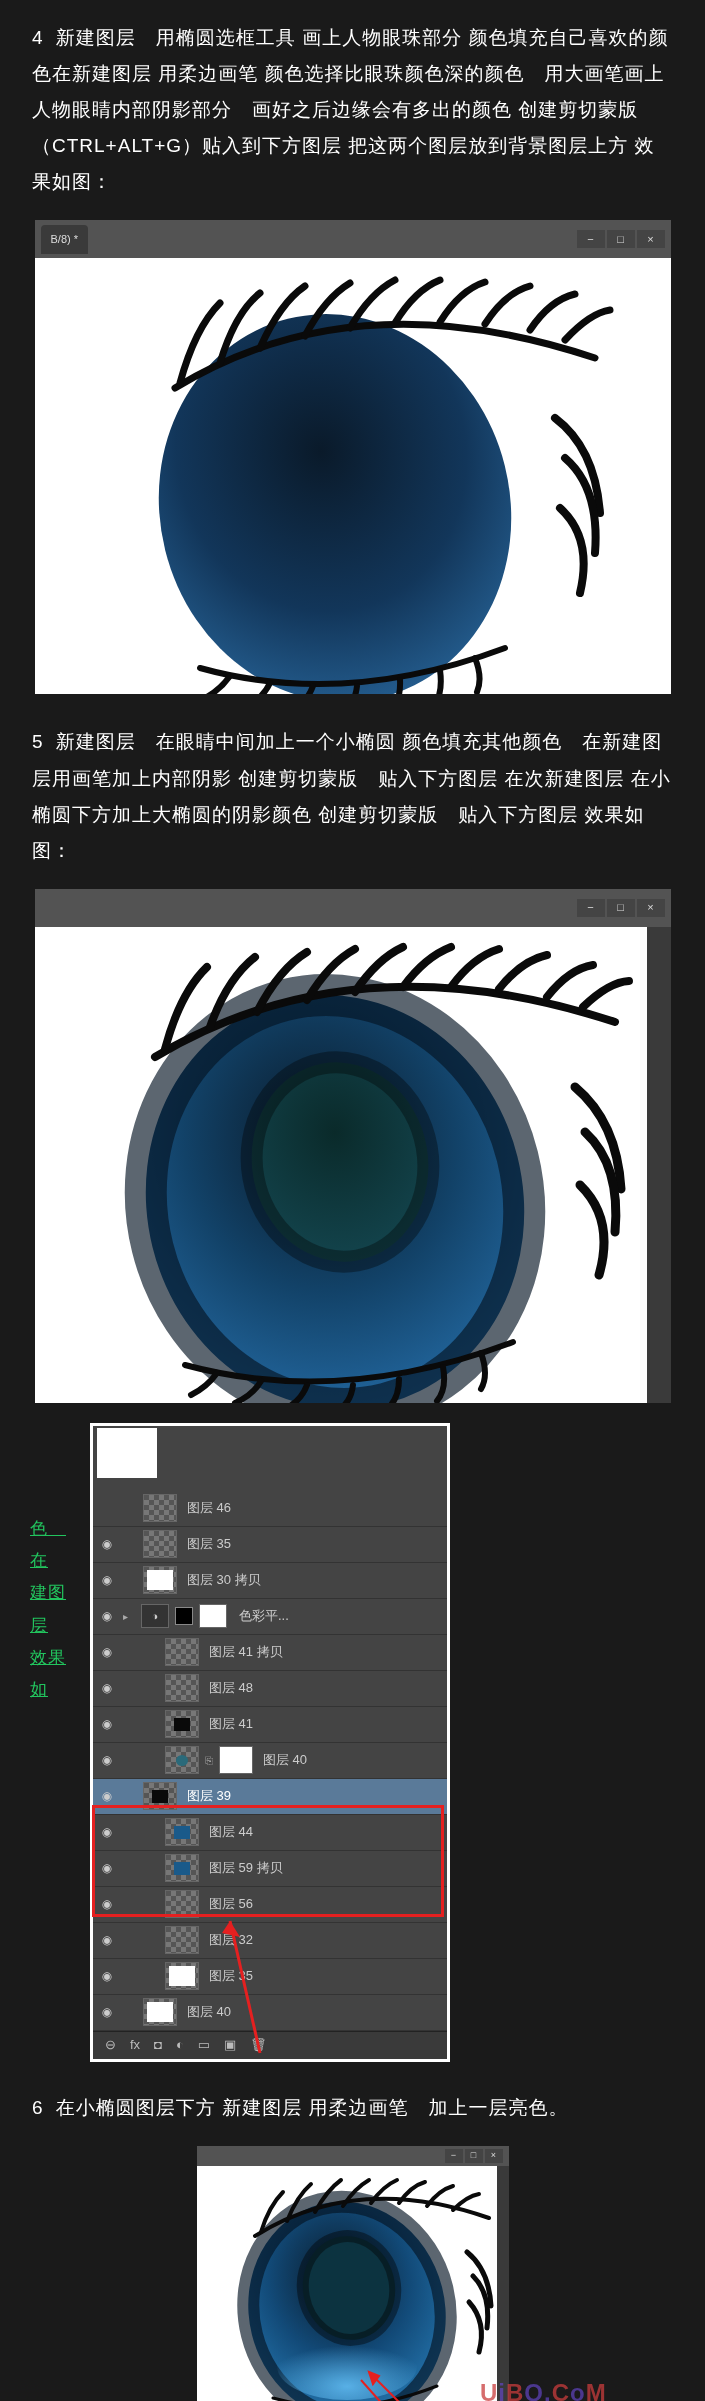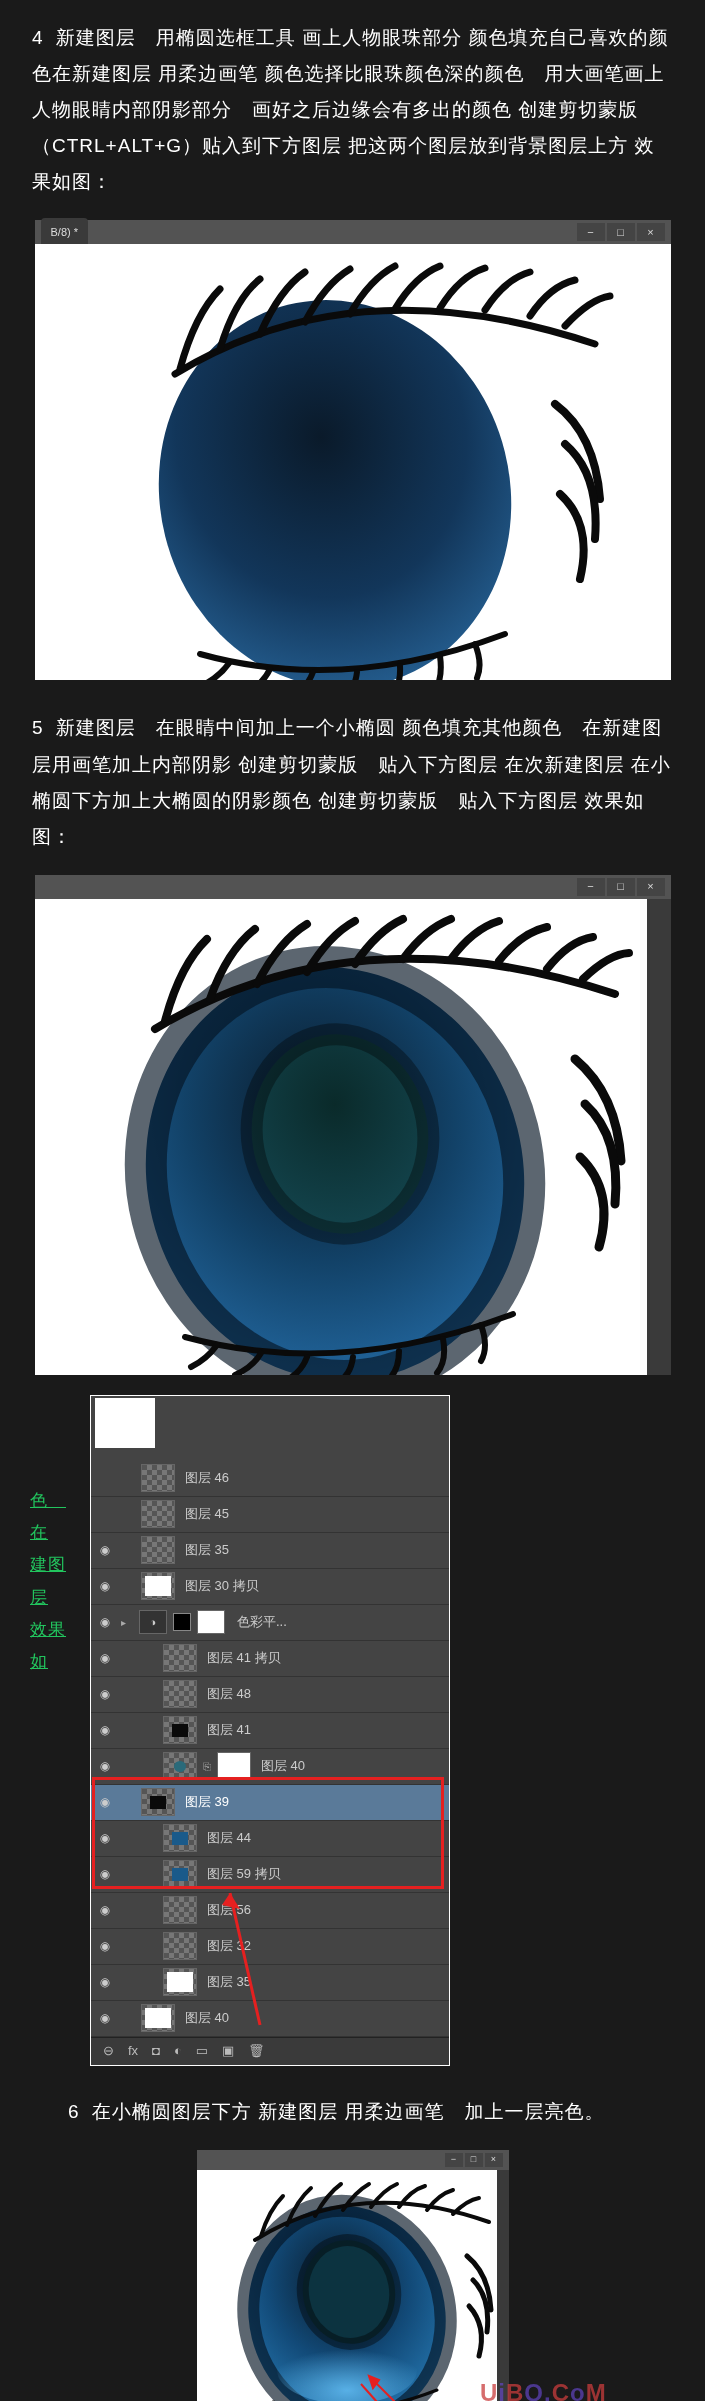--- a/index.html
+++ b/index.html
@@ -17,21 +17,21 @@
   .step .text { letter-spacing: 1px; }
   .figure { margin: 10px auto 20px auto; }
   
   .win {
     background: #fff;
     position: relative;
     margin: 0 auto;
   }
   .titlebar {
     background: #535353;
-    height: 24px;
+    height: 38px;
     display: flex;
     align-items: center;
     justify-content: space-between;
     padding: 0 6px;
     font-size: 12px;
     color: #ddd;
   }
   .titlebar .tab {
     background: #3a3a3a;
     padding: 4px 10px;
@@ -74,21 +74,21 @@
     width: 60px;
     font-size: 17px;
     color: #22c55e;
     padding: 90px 10px 0 0;
     letter-spacing: 1px;
     text-decoration: underline;
   }
   .panel {
     width: 360px;
     background: #444;
-    border: 1px solid #ffffff;
+    border: 3px solid #ffffff;
   }
   .thumbbox {
     width: 60px; height: 50px;
     background: #fff;
     margin: 0 0 4px 4px;
     display: inline-block;
   }
   .layers { }
   .layer {
     display: flex;
@@ -340,26 +340,20 @@
     </div>
     <div class="layers">
 
       <div class="layer">
         <span class="vis"></span>
         <span class="indent1"></span>
         <div class="lthumb"></div>
         <span class="lname">图层 46</span>
       </div>
       <div class="layer">
-        <span class="vis"></span>
-        <span class="indent1"></span>
-        <div class="lthumb"></div>
-        <span class="lname">图层 45</span>
-      </div>
-      <div class="layer">
         <span class="vis">◉</span>
         <span class="indent1"></span>
         <div class="lthumb"></div>
         <span class="lname">图层 35</span>
       </div>
       <div class="layer">
         <span class="vis">◉</span>
         <span class="indent1"></span>
         <div class="lthumb whitefull"></div>
         <span class="lname">图层 30 拷贝</span>
@@ -466,21 +460,21 @@
   </div>
 
   <div class="redbox" style="left:62px; top:382px; width:352px; height:112px;"></div>
 
   <svg width="420" height="800" style="position:absolute;left:60px;top:0;pointer-events:none;">
     <path d="M 170 630 L 140 498" stroke="#e52020" stroke-width="3" fill="none"></path>
     <polygon points="140,498 150,514 132,510" fill="#e52020"></polygon>
   </svg>
 </div>
 
-<div class="step" style="margin-top:18px;margin-left:36px;">
+<div class="step" style="margin-top:18px;">
   <span class="num">6</span>
   <span class="text">在小椭圆图层下方  新建图层  用柔边画笔　加上一层亮色。</span>
 </div>
 
 <div class="smallwin">
   <div class="titlebar">
     <span></span>
     <div class="winbtns">
       <div class="winbtn" style="width:18px;height:14px;font-size:9px;">−</div>
       <div class="winbtn" style="width:18px;height:14px;font-size:9px;">□</div>

